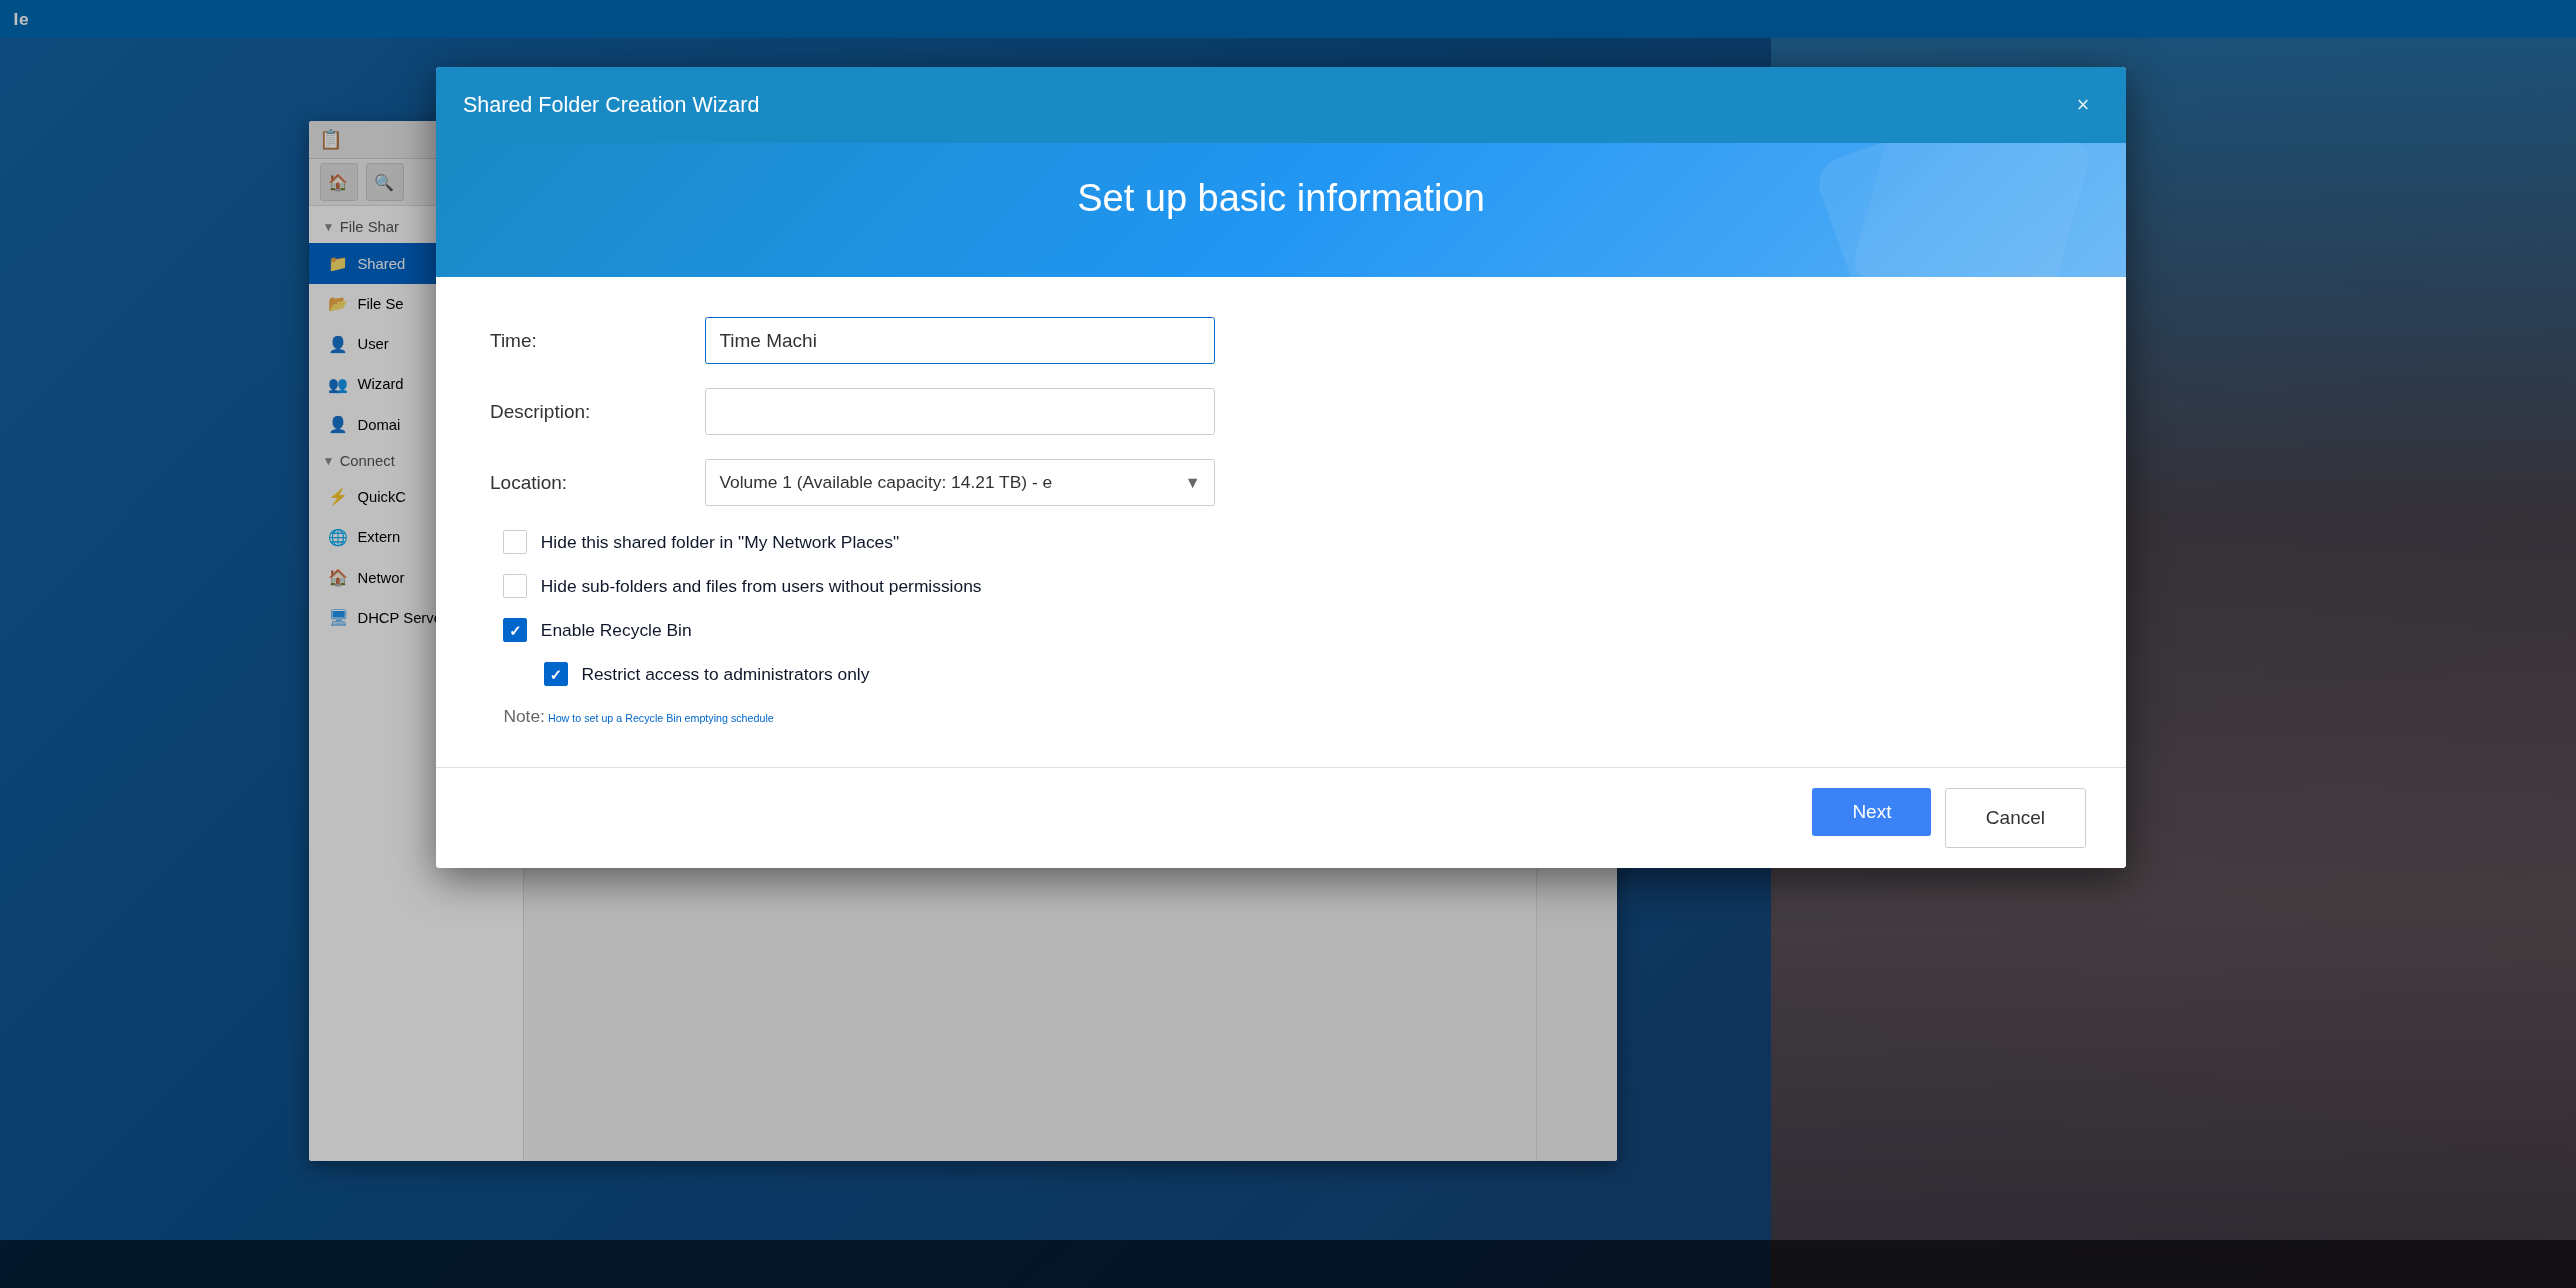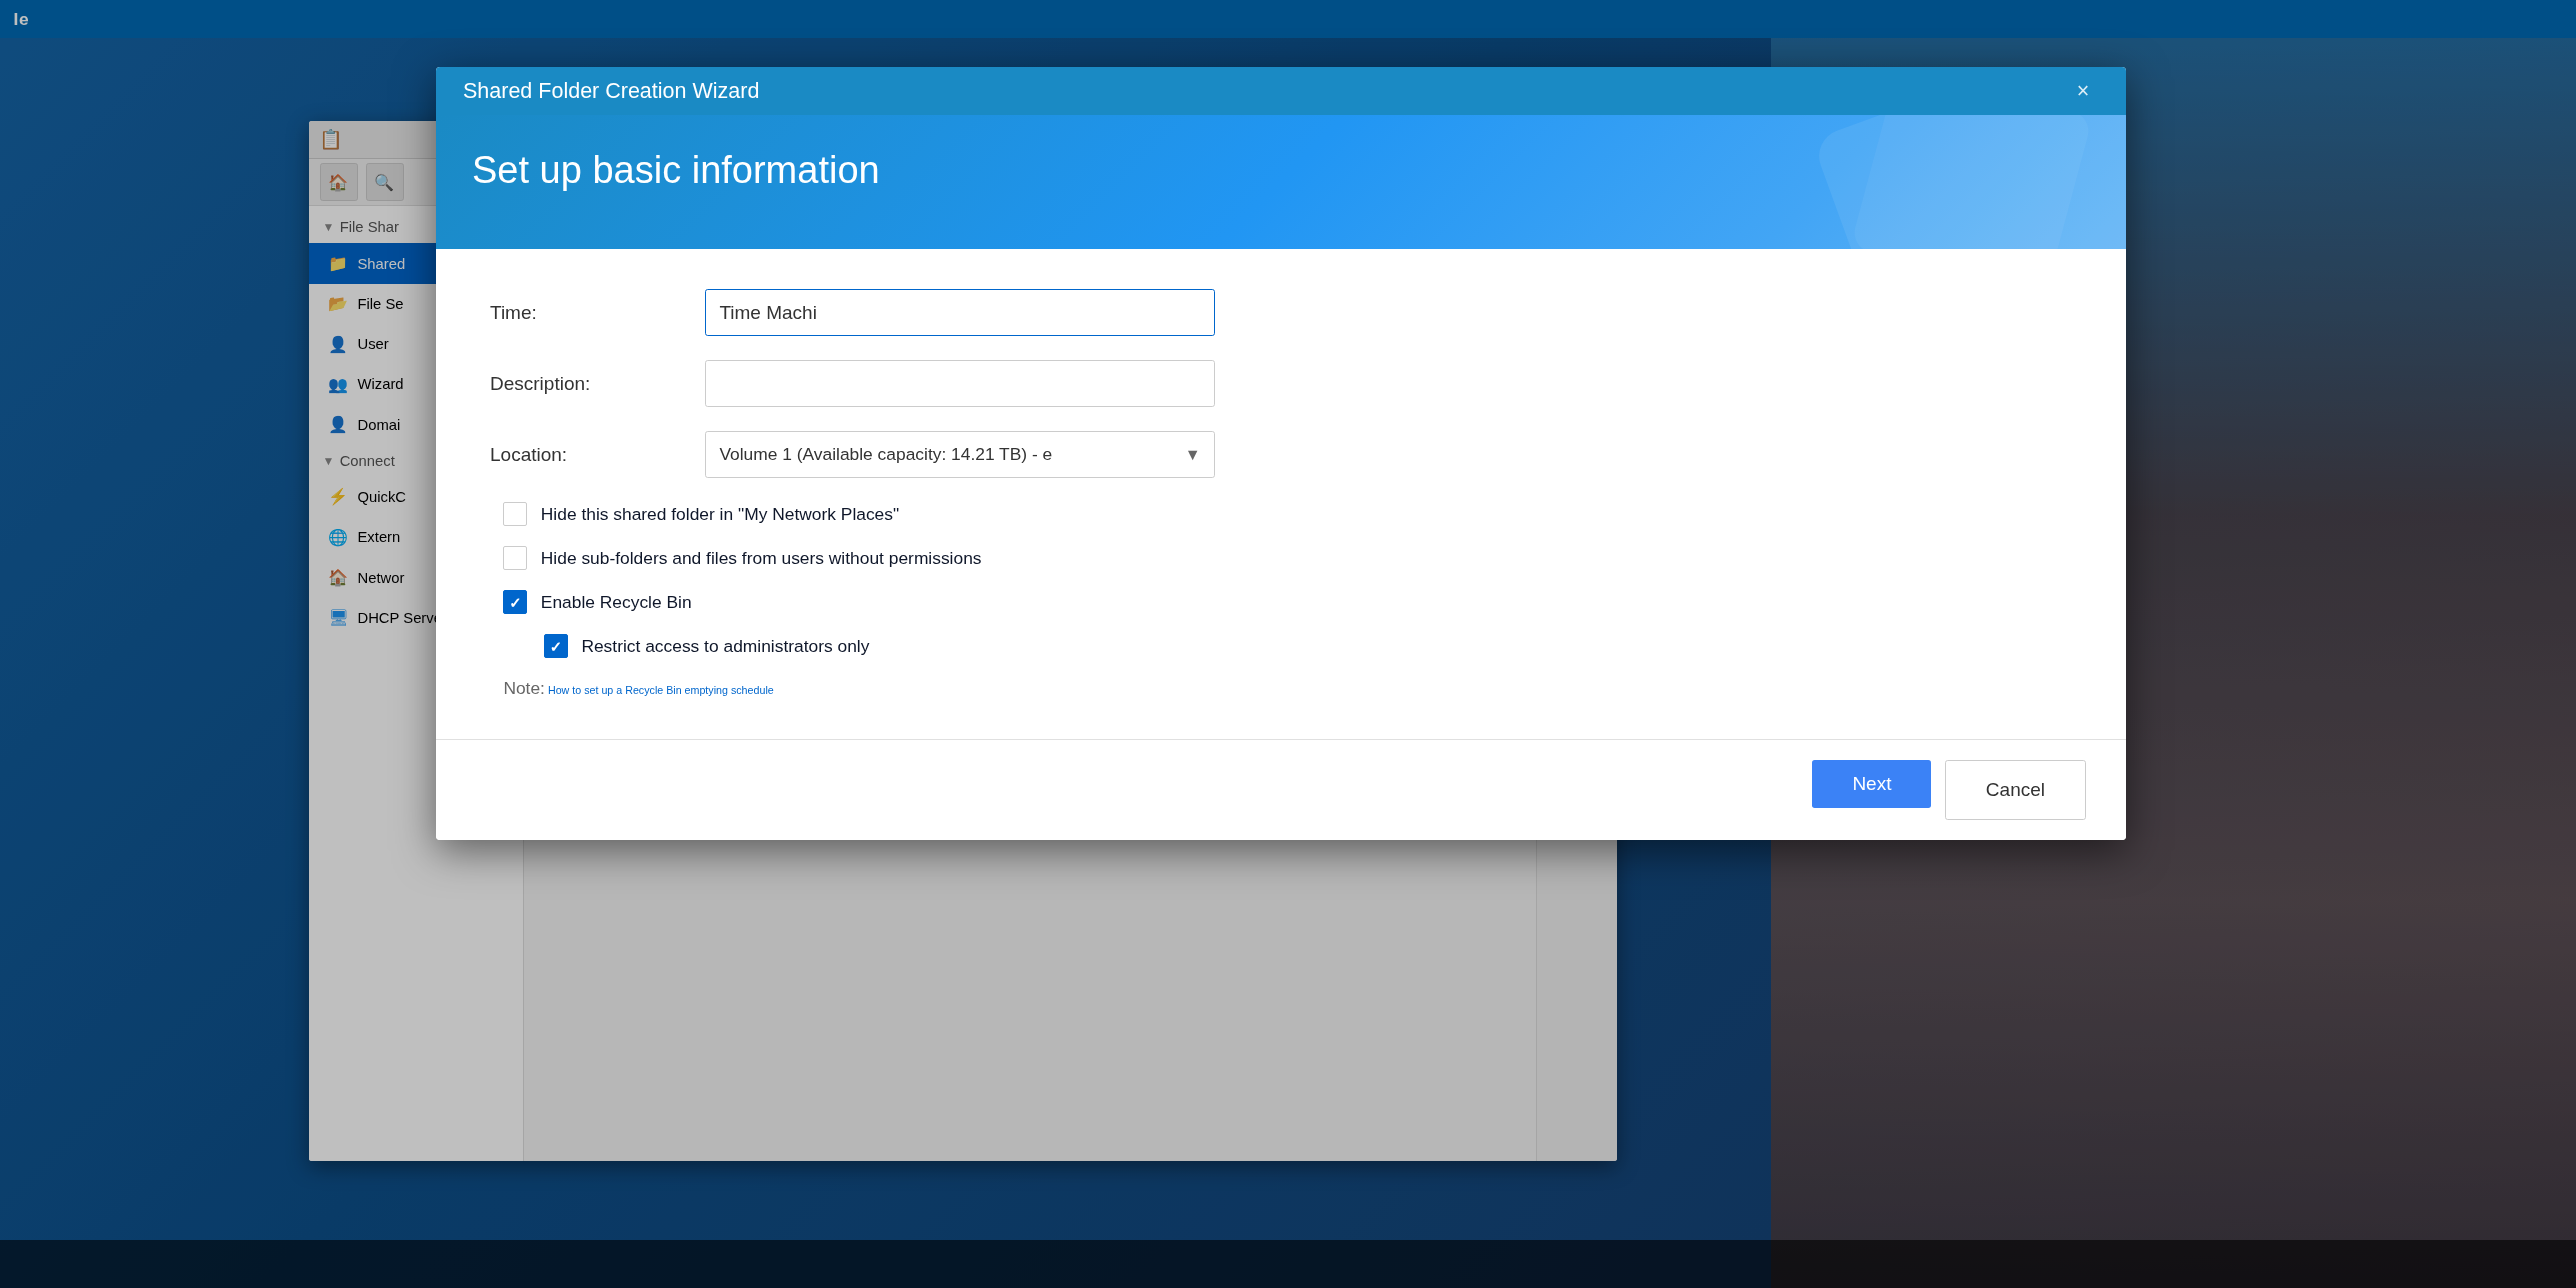--- a/index.html
+++ b/index.html
@@ -186,21 +186,21 @@
       left: 436px;
       width: 1690px;
       background: #fff;
       border-radius: 4px;
       box-shadow: 0 10.7px 40px rgba(0,0,0,0.5);
       overflow: hidden;
     }
 
     .dialog-titlebar {
       background: #1a8ac4;
-      height: 48px;
+      height: 76px;
       display: flex;
       align-items: center;
       justify-content: space-between;
       padding: 16px 27px;
     }
 
     .dialog-title {
       color: #fff;
       font-size: 21.5px;
       font-weight: 400;
@@ -219,20 +219,21 @@
       justify-content: center;
       opacity: 0.85;
     }
 
     .dialog-header {
       background: linear-gradient(135deg, #1a8ac4 0%, #2196F3 50%, #42a5f5 80%, #64b5f6 100%);
       min-height: 134px;
       padding: 34px 36px;
       position: relative;
       overflow: hidden;
+      text-align: center;
     }
 
     .dialog-header::after {
       content: '';
       position: absolute;
       top: -40px; right: -54px;
       width: 335px;
       height: 255px;
       background: rgba(255,255,255,0.08);
       transform: rotate(-20deg);

